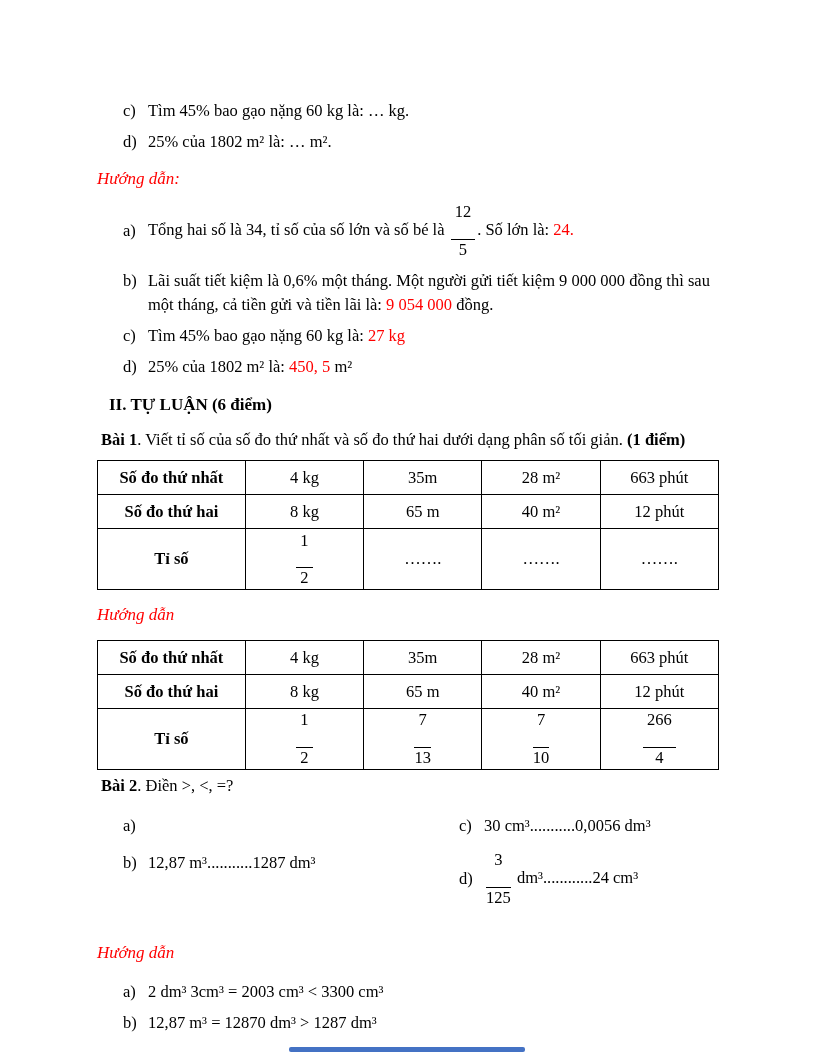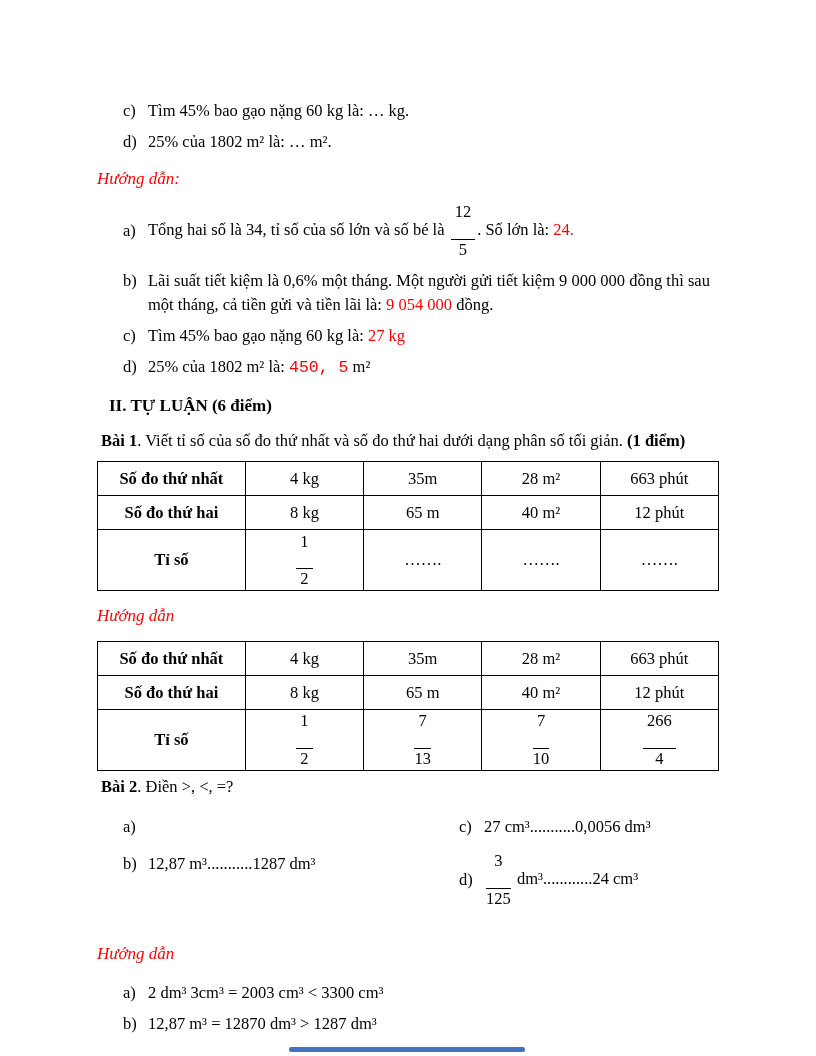--- a/index.html
+++ b/index.html
@@ -76,21 +76,21 @@
   <div class="item">
     <span class="marker">c)</span>
     <span>
       <span>Tìm 45% bao gạo nặng 60 kg là: </span><span class="red" style="color: rgb(255, 0, 0);">27 kg</span>
     </span>
   </div>
 
   <div class="item">
     <span class="marker">d)</span>
     <span>
-      <span> 25% của 1802 m² là: </span><span class="red" style="color: rgb(255, 0, 0); font-family: Liberation Mono, monospace;">450, 5</span><span> m²</span>
+      <span> 25% của 1802 m² là: </span><span class="red" style="color: rgb(255, 0, 0);">450, 5</span><span> m²</span>
     </span>
   </div>
 
   <div class="h2">II. TỰ LUẬN (6 điểm)</div>
 
   <div class="para">
     <span class="bold">Bài 1</span><span>. Viết tỉ số của số đo thứ nhất và số đo thứ hai dưới dạng phân số tối giản. </span><span class="bold">(1 điểm)</span>
   </div>
 
   <table class="mtab">
@@ -181,21 +181,21 @@
         <span class="marker">a)</span>
       </div>
       <div class="item">
         <span class="marker">b)</span>
         <span>12,87 m³...........1287 dm³</span>
       </div>
     </div>
     <div class="b2col">
       <div class="item">
         <span class="marker">c)</span>
-        <span>27 cm³...........0,0056 dm³</span>
+        <span>30 cm³...........0,0056 dm³</span>
       </div>
       <div class="item item-center">
         <span class="marker">d)</span>
         <span>
           <span class="frac"><span class="num">3</span><span class="den">125</span></span><span> dm³............24 cm³</span>
         </span>
       </div>
     </div>
   </div>
 

